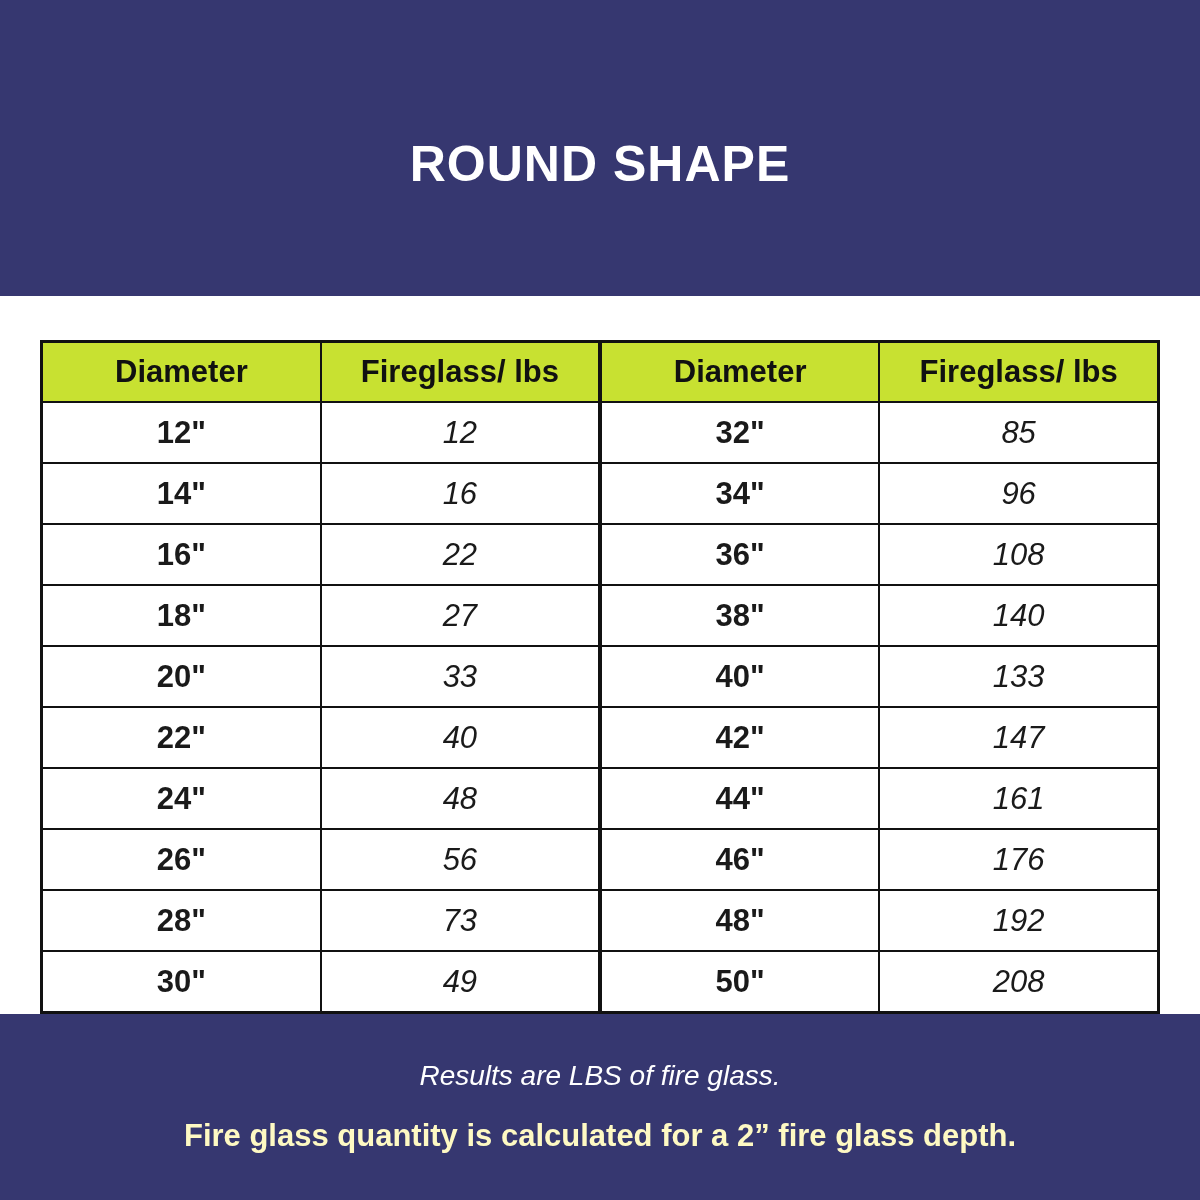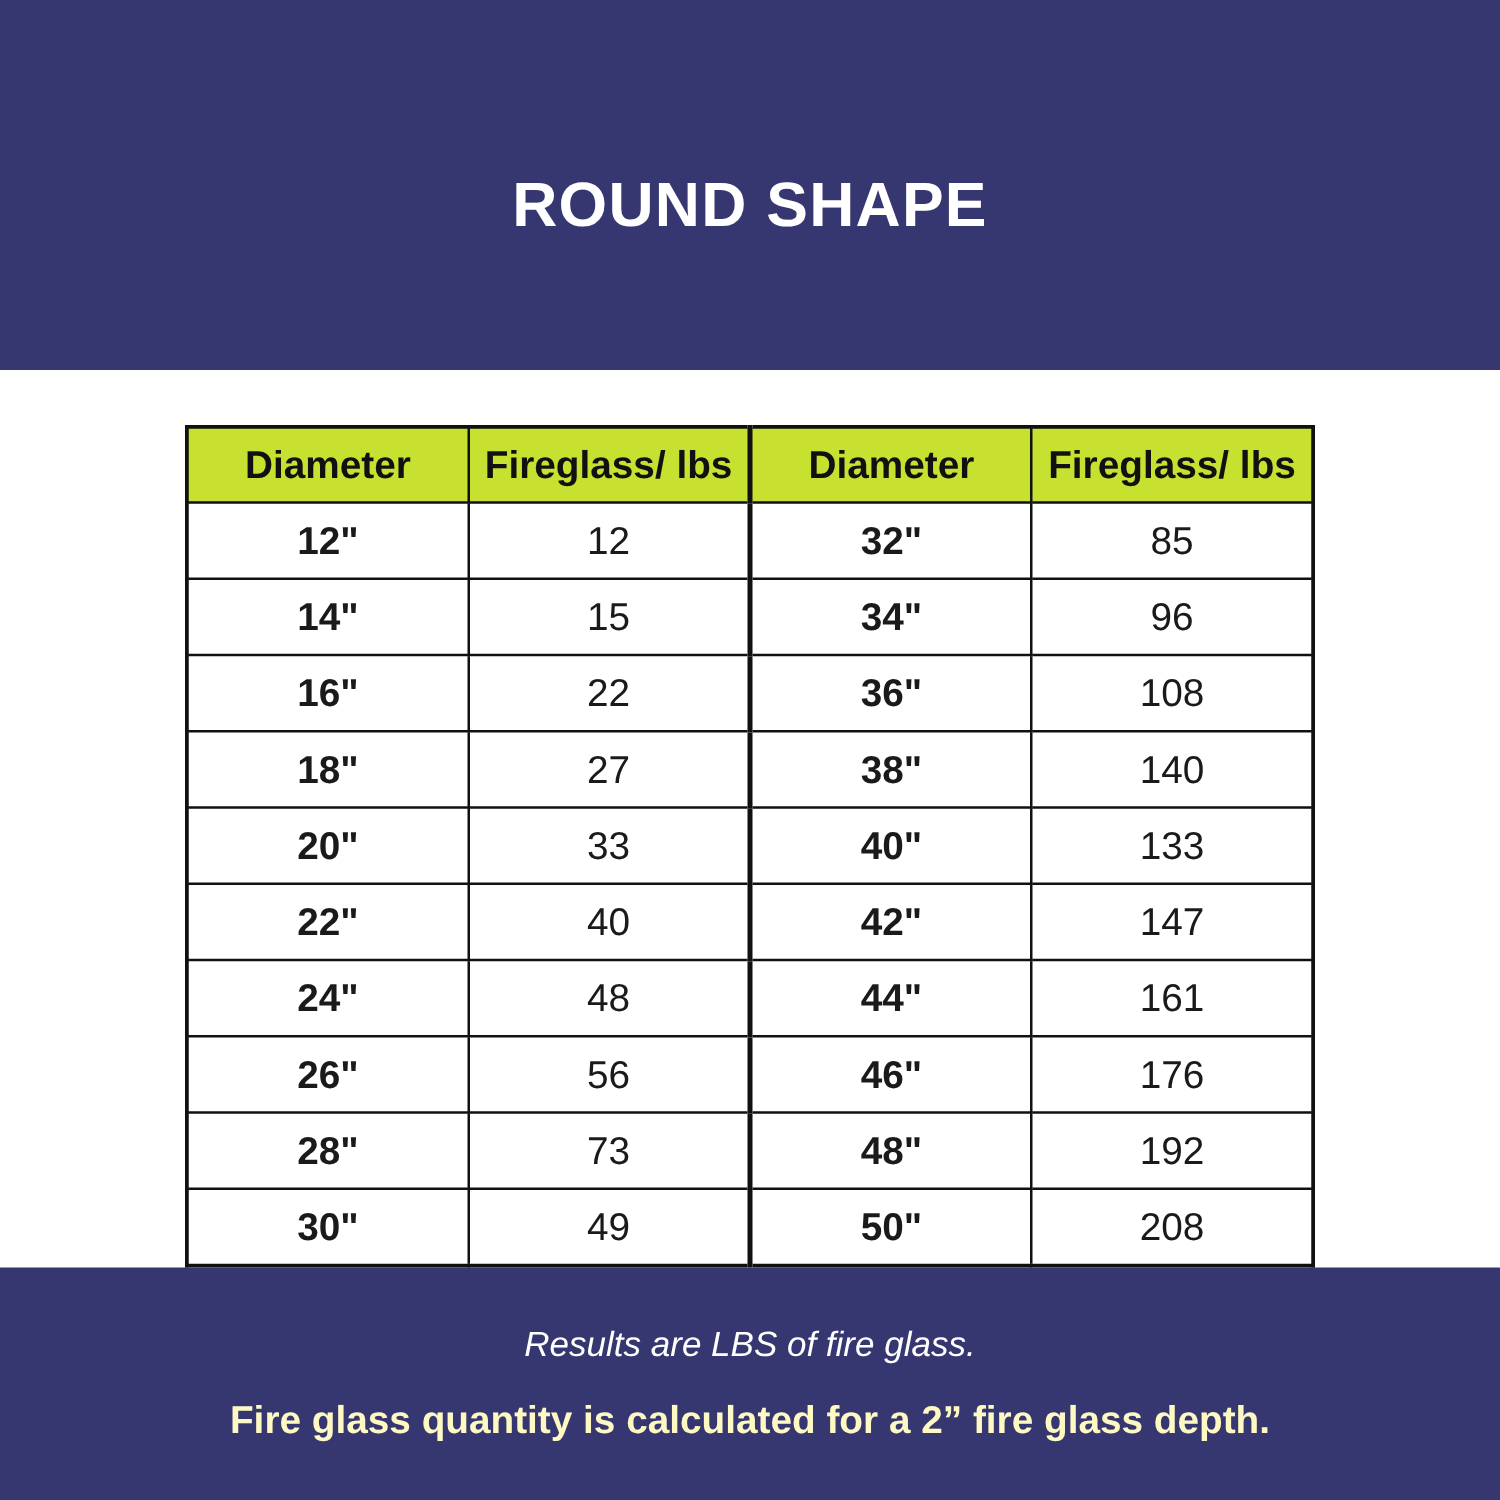--- a/index.html
+++ b/index.html
@@ -50,21 +50,21 @@
   .table-wrap {
     flex: 1;
     display: flex;
     align-items: flex-start;
     justify-content: center;
     padding-top: 44px;
     background: #ffffff;
   }
   table.fg {
     border-collapse: collapse;
-    width: 904px;
+    width: 1120px;
     table-layout: fixed;
     border: 3px solid #111111;
   }
   table.fg th,
   table.fg td {
     border: 2px solid #111111;
     text-align: center;
     height: 57px;
     font-size: 31px;
     color: #1a1a1a;
@@ -75,20 +75,21 @@
     font-weight: bold;
     font-size: 31px;
     height: 56px;
     color: #111111;
   }
   table.fg td.dia {
     font-weight: bold;
   }
   table.fg td.val {
     font-weight: normal;
+    font-style: italic;
   }
   
   table.fg th:nth-child(2),
   table.fg td:nth-child(2) {
     border-right: 4px solid #111111;
   }
   
   .footer {
     background: #363770;
     height: 186px;
@@ -131,21 +132,21 @@
       </thead>
       <tbody>
         <tr>
           <td class="dia">12"</td>
           <td class="val">12</td>
           <td class="dia">32"</td>
           <td class="val">85</td>
         </tr>
         <tr>
           <td class="dia">14"</td>
-          <td class="val">15</td>
+          <td class="val">16</td>
           <td class="dia">34"</td>
           <td class="val">96</td>
         </tr>
         <tr>
           <td class="dia">16"</td>
           <td class="val">22</td>
           <td class="dia">36"</td>
           <td class="val">108</td>
         </tr>
         <tr>

